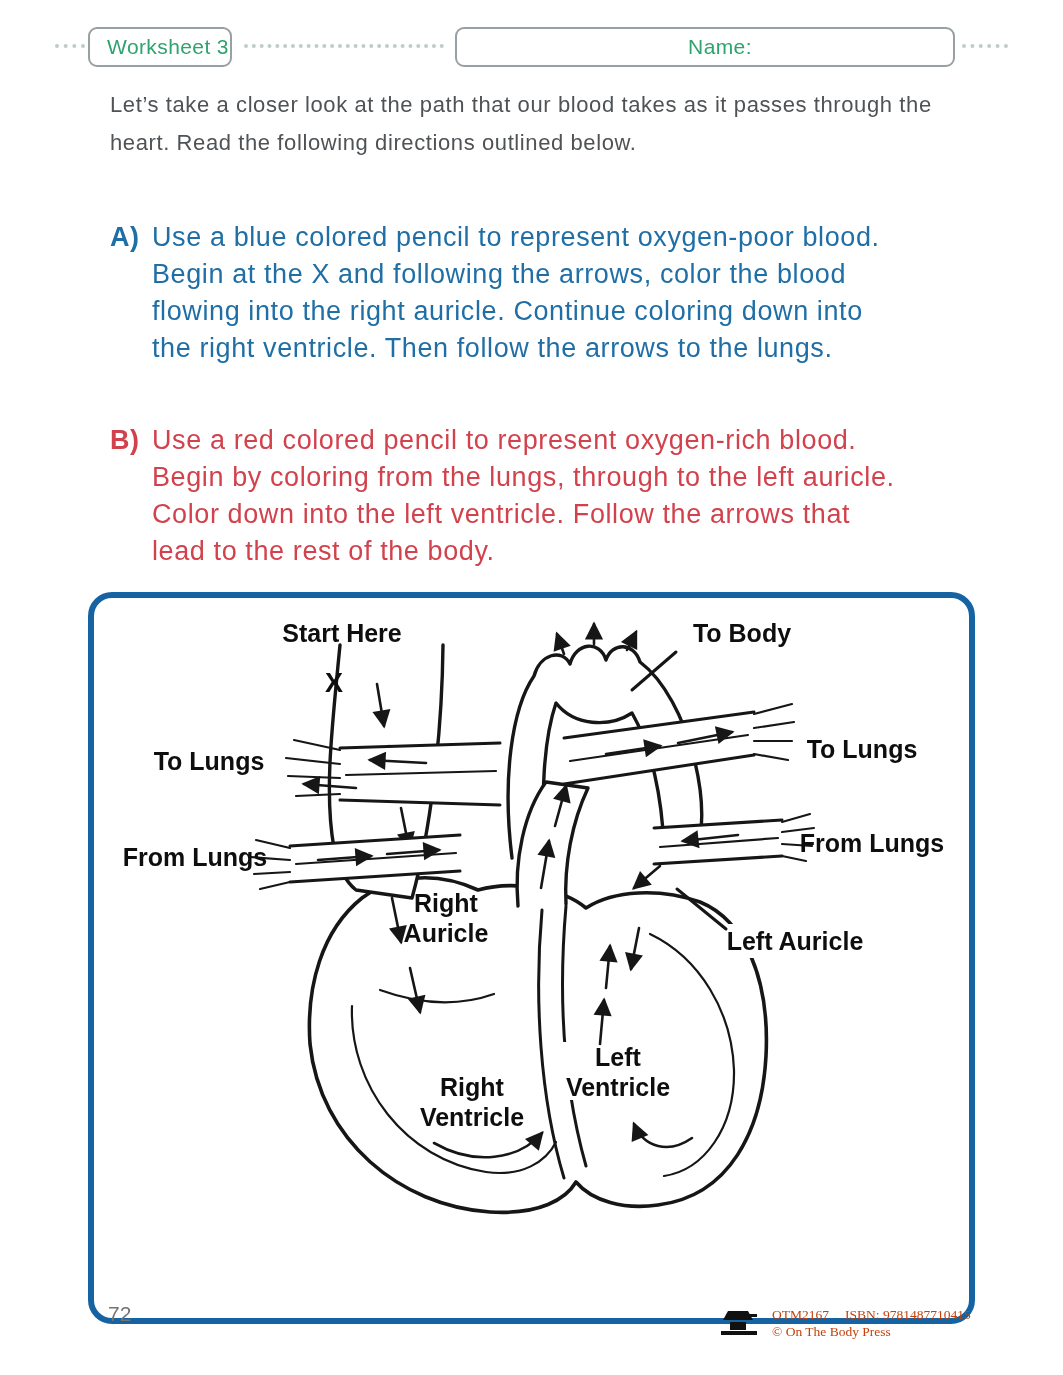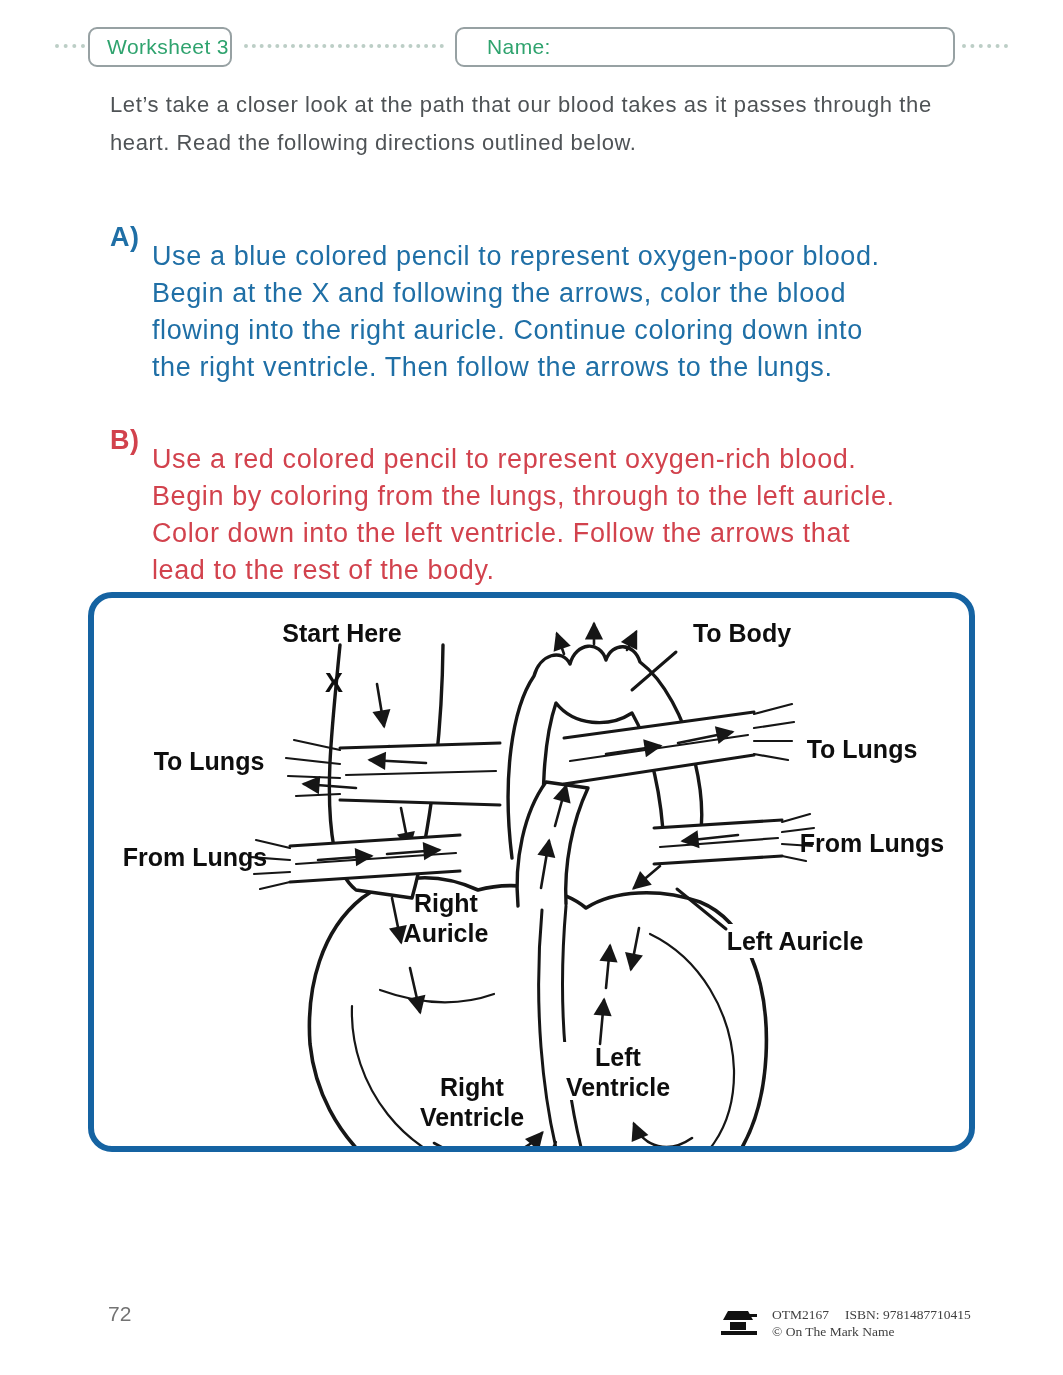--- a/index.html
+++ b/index.html
@@ -4,48 +4,48 @@
 <style>
   html,body{margin:0;padding:0;background:#ffffff;}
   body{width:1063px;height:1375px;position:relative;font-family:"Liberation Sans",sans-serif;overflow:hidden;}
   .page{position:absolute;inset:0;background:#fff;}
 
   .dots{position:absolute;height:0;border-top:4px dotted var(--c-dots,#bccec6);}
   .hbox{position:absolute;box-sizing:border-box;border:2px solid var(--c-box_border,#97a1a3);
         border-radius:9px;display:flex;align-items:center;background:#fff;
         color:var(--c-green,#2fa36e);font-size:21px;letter-spacing:.4px;height:40px;top:27px;}
   .hbox.center{justify-content:center;padding-left:16px;}
-  .hbox.left{padding-left:30px;}
+  .hbox.left{padding-left:30px;justify-content:center;}
 
   .intro{position:absolute;left:110px;top:86px;width:838px;color:var(--c-text_gray,#4f5356);
          font-size:22px;line-height:38px;letter-spacing:.6px;}
 
   .inst{position:absolute;left:110px;display:flex;font-size:27px;line-height:37px;letter-spacing:.6px;}
   .inst .ltr{font-weight:bold;width:42px;flex:none;}
-  .inst .txt{width:748px;margin-top:19px;}
+  .inst .txt{width:748px;}
   .inst-a{color:var(--c-blue,#1f6fa6);}
   .inst-b{color:var(--c-red,#d2424d);}
 
-  .dbox{position:absolute;left:88px;top:592px;width:887px;height:560px;box-sizing:border-box;
+  .dbox{position:absolute;left:88px;top:592px;width:887px;height:732px;box-sizing:border-box;
         border:6px solid var(--c-diagram_border,#1563a2);border-radius:24px;background:#fff;overflow:hidden;}
 
   
   .tube{fill:#fff;stroke:#161616;stroke-width:3.4;stroke-linejoin:round;stroke-linecap:round;}
   .hb{stroke-width:3.6;}
   .ln{fill:none;stroke:#161616;stroke-width:3;stroke-linecap:round;}
   .thin{stroke-width:2.2;}
   .fillw{fill:#fff;stroke:none;}
   .arrow{fill:none;stroke:#161616;stroke-width:2.6;stroke-linecap:round;marker-end:url(#arr);}
   .pln{stroke:#161616;stroke-width:3;stroke-linecap:round;}
   .dlabel{font-family:"Liberation Sans",sans-serif;font-weight:bold;font-size:25px;fill:#0e0e0e;}
   .xmark{font-size:27px;}
 
   .pagenum{position:absolute;left:108px;top:1302px;font-size:21px;color:#737373;}
   .imprint{position:absolute;left:772px;top:1306px;font-family:"Liberation Serif",serif;
-           font-size:13.5px;color:#404040;line-height:17px;}
+           font-size:13.5px;color:#c2410c;line-height:17px;}
   .imprint .code{margin-right:16px;}
   .logo{position:absolute;left:716px;top:1308px;}
 </style>
 </head>
 <body>
 
 <div class="page">
 
   <div class="dots" style="left:55px;top:44px;width:30px;"></div>
   <div class="hbox center" style="left:88px;width:144px;">
@@ -199,16 +199,16 @@
       <path d="M12,3 h20 l5,9 h-30 z" fill="#111"></path>
       <path d="M14,14 h16 v8 h-16 z" fill="#111"></path>
       <path d="M32,6 h9 v3 h-9 z" fill="#111"></path>
     </svg>
   </div>
 
   <div class="imprint">
     <div>
       <span class="code">OTM2167</span><span>ISBN: 9781487710415</span>
     </div>
-    <div>© On The Mark Name</div>
+    <div>© On The Body Press</div>
   </div>
 
 </div>
 
 </body></html>

